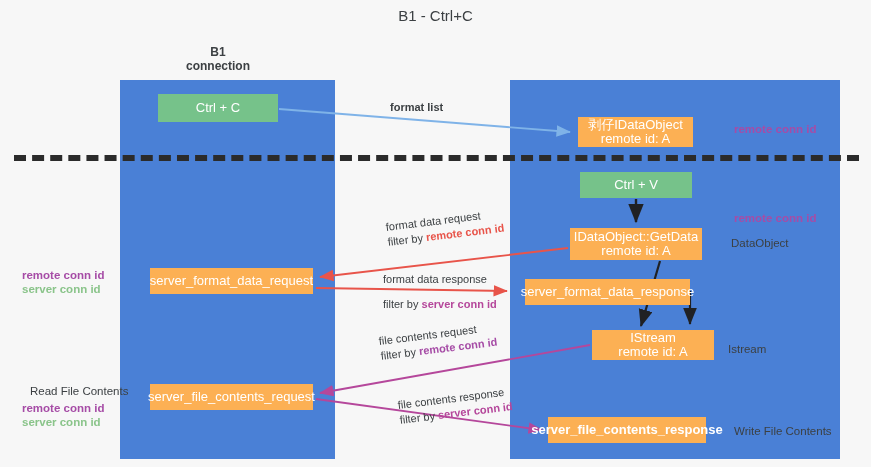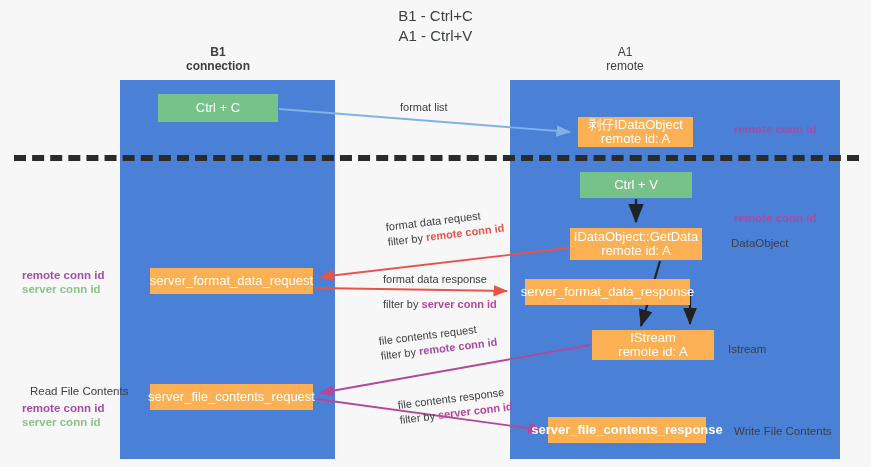--- a/index.html
+++ b/index.html
@@ -64,21 +64,21 @@
   #lbl-left-conn1{left:22px;top:268px;}
   #lbl-read-file{left:30px;top:384px;}
   #lbl-left-conn2{left:22px;top:401px;}
 
   
   .edge-label{position:absolute;font-size:11px;line-height:15px;color:#3c4043;white-space:nowrap;}
   .edge-label .hl-red{color:#e8544a;font-weight:bold;}
   .edge-label .hl-purple{color:#a64ca6;font-weight:bold;}
   .edge-label .hl-magenta{color:#b5479b;font-weight:bold;}
 
-  #el-format-list{left:400px;top:100px;}
+  #el-format-list{left:390px;top:100px;font-weight:bold;}
   #el-fmt-data-req{left:385px;top:220px;transform:rotate(-7deg);transform-origin:left top;}
   #el-fmt-data-resp{left:383px;top:272px;}
   #el-file-req{left:378px;top:334px;transform:rotate(-7deg);transform-origin:left top;}
   #el-file-resp{left:397px;top:398px;transform:rotate(-7deg);transform-origin:left top;}
 
   
   #dashed-separator{
     position:absolute;left:14px;top:155px;width:845px;height:0;
     border-top:6px dashed #2b2b2b;
   }
@@ -123,30 +123,25 @@
 
     <line x1="590" y1="345" x2="320" y2="393" stroke="#b5479b" stroke-width="1.8" marker-end="url(#ah-purple)"></line>
 
     <line x1="316" y1="399" x2="542" y2="430" stroke="#b5479b" stroke-width="1.8" marker-end="url(#ah-purple)"></line>
   </svg>
 
   <div id="dashed-separator"></div>
 
   <div id="diagram-title">
     <div>B1 - Ctrl+C</div>
-    <div>A1 - Ctrl+V</div>
   </div>
 
   <div class="lane-header" id="hdr-b1">
     <div>B1</div>
     <div class="l2">connection</div>
-  </div>
-  <div class="lane-header" id="hdr-a1">
-    <div>A1</div>
-    <div class="l2">remote</div>
   </div>
 
   <div class="node green" id="node-ctrlc">
     <span>Ctrl + C</span>
   </div>
 
   <div class="node green" id="node-ctrlv">
     <span>Ctrl + V</span>
   </div>
 

